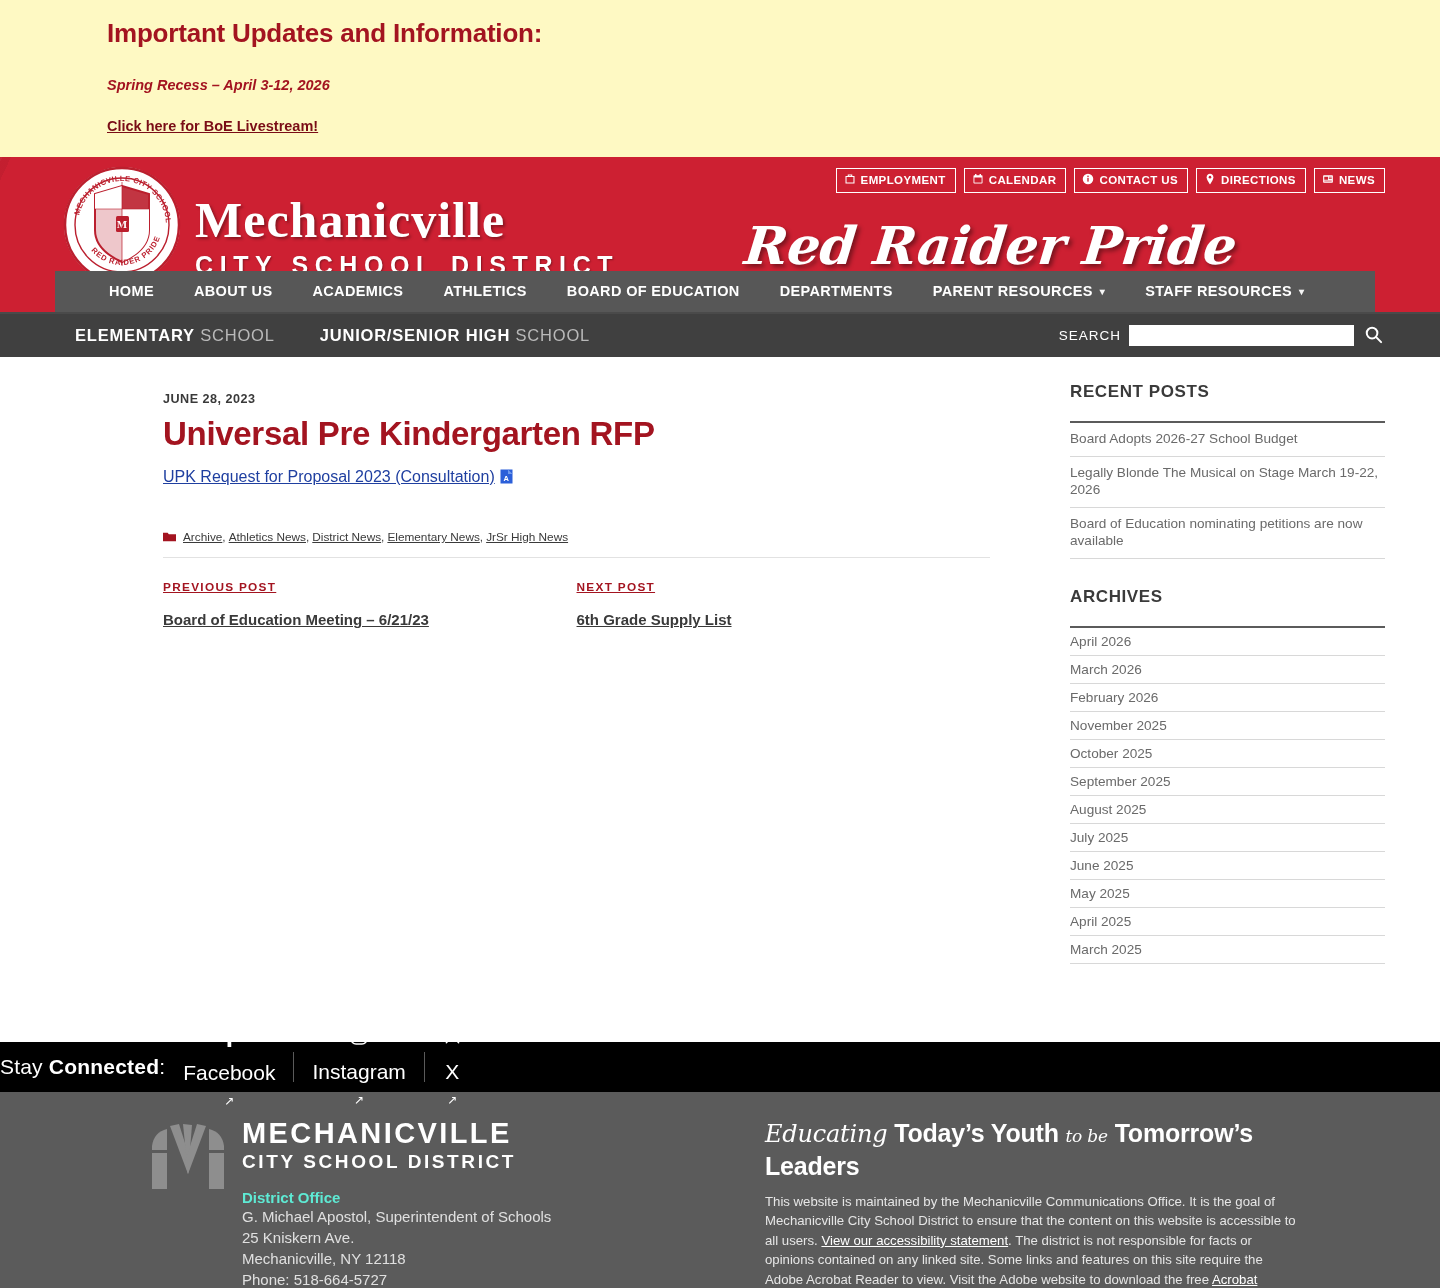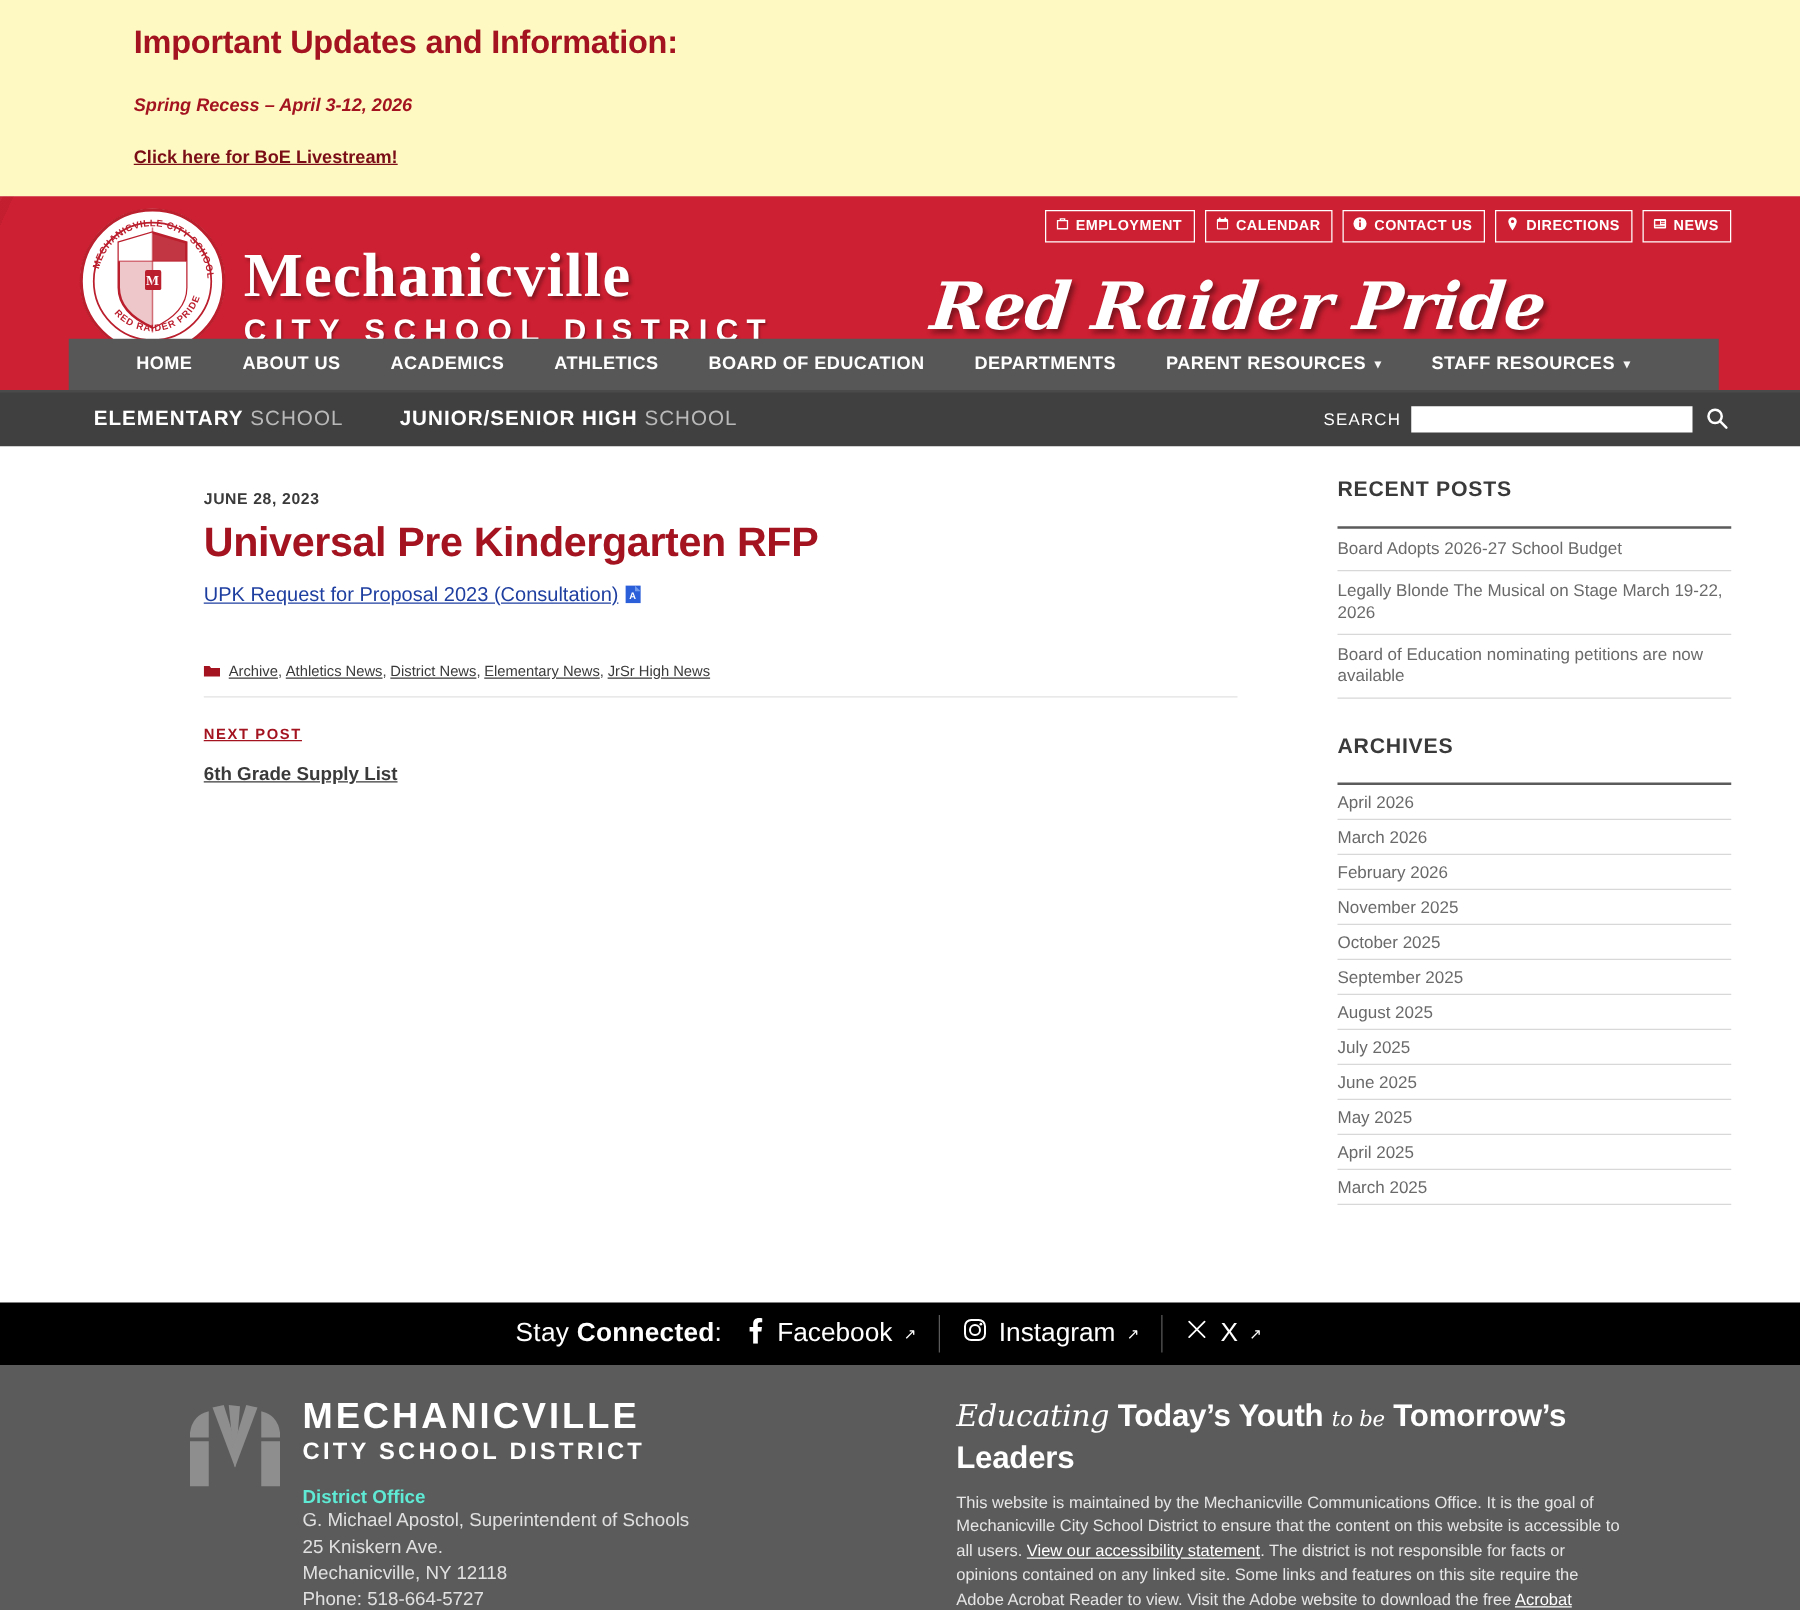--- a/index.html
+++ b/index.html
@@ -261,29 +261,30 @@
     color: #6a6a6a;
     padding: 6px 0 6px 0;
     border-bottom: 1px solid #d8d8d8;
     cursor: pointer;
   }
 
   
   .social {
     background: #000;
     height: 50px;
-    display: flex; align-items: center; justify-content: center;
+    display: flex; align-items: center; justify-content: flex-start;
     color: #fff;
   }
   .social-label { font-size: 21px; letter-spacing: .2px; }
   .social-label b { font-weight: bold; }
   .social-link {
     display: flex; align-items: center; gap: 9px;
     font-size: 21px; color: #fff; cursor: pointer;
     padding: 0 18px;
+    flex-direction: column;
   }
   .divider { width: 1px; height: 30px; background: #5a5a5a; }
   .ext { font-size: 12px; vertical-align: super; }
 
   
   .footer {
     background: #5b5b5b;
     color: #e2e2e2;
     padding: 26px 0 40px 0;
     min-height: 272px;
@@ -514,20 +515,24 @@
         <span class="comma">,</span>
       <a>District News</a>
         <span class="comma">,</span>
       <a>Elementary News</a>
         <span class="comma">,</span>
       <a>JrSr High News</a>
     </div>
 
     <div class="postnav">
       <div class="pn-col">
+        <div class="pn-label">PREVIOUS POST</div>
+        <div class="pn-title">Board of Education Meeting – 6/21/23</div>
+      </div>
+      <div class="pn-col">
         <div class="pn-label">NEXT POST</div>
         <div class="pn-title">6th Grade Supply List</div>
       </div>
     </div>
   </div>
 
   <div class="side-col">
     <div class="widget">
       <div class="widget-title">RECENT POSTS</div>
       <div class="w-item">Board Adopts 2026-27 School Budget</div>

